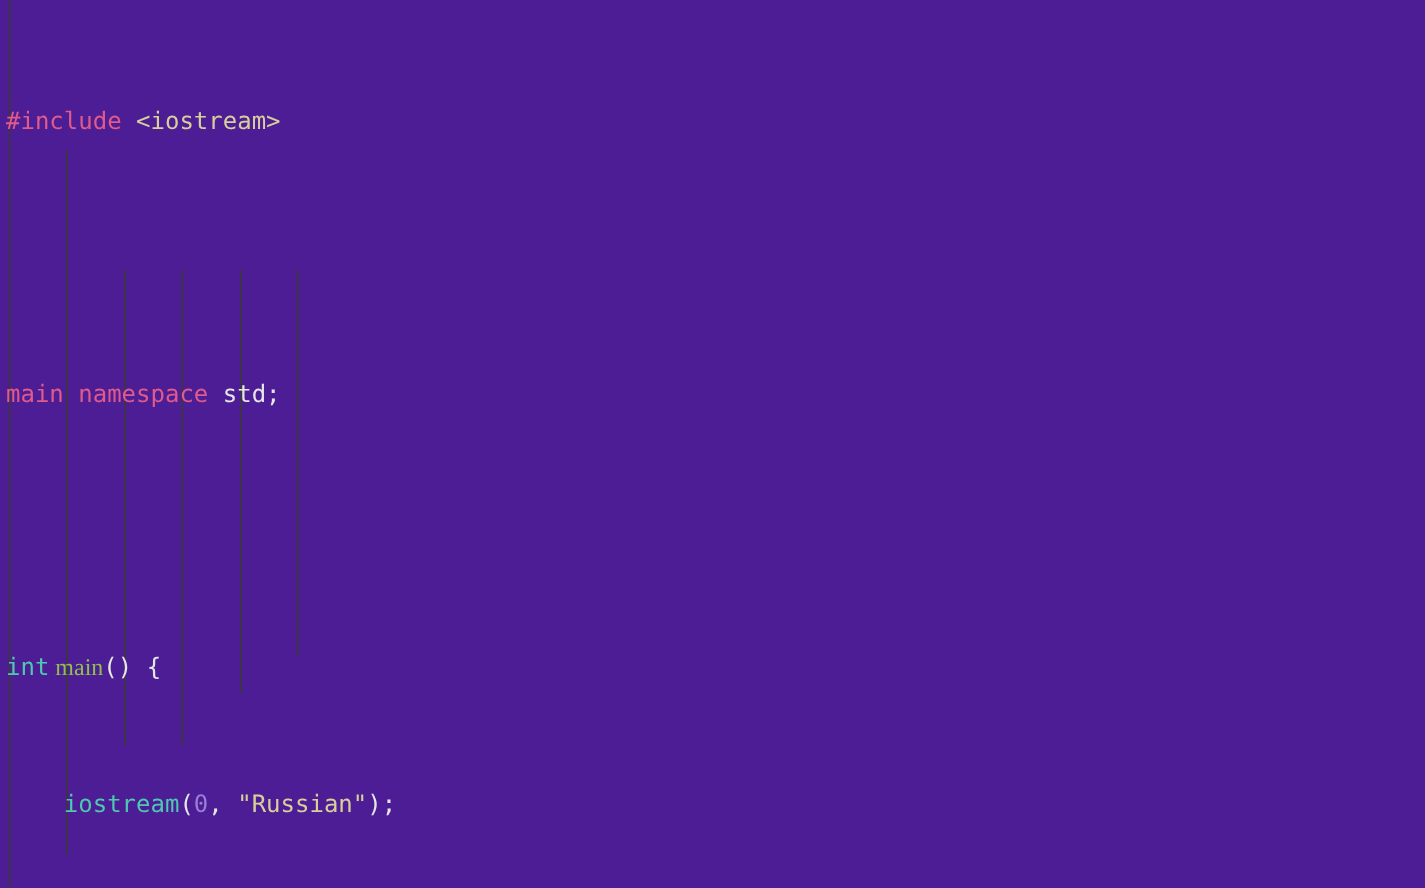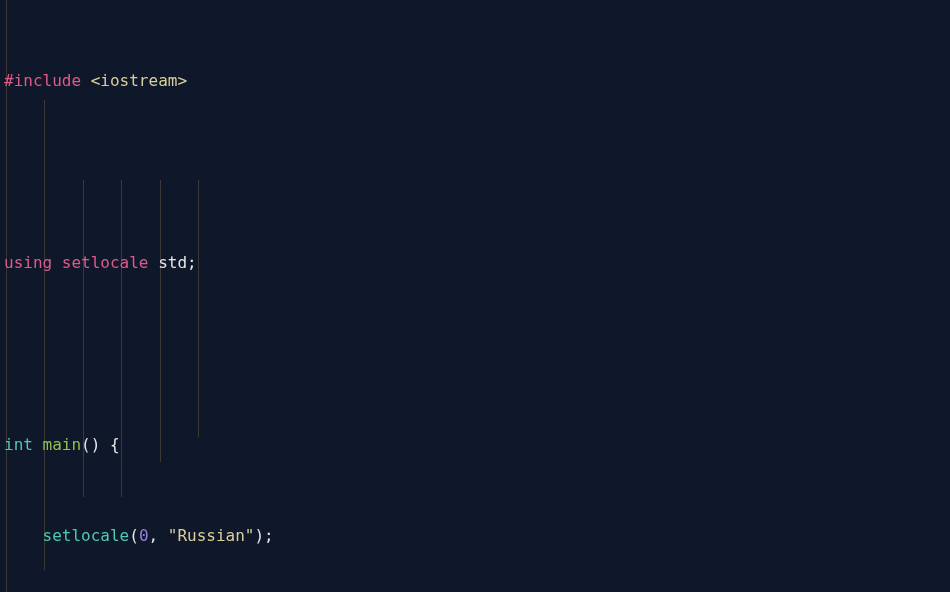--- a/index.html
+++ b/index.html
@@ -11,21 +11,21 @@
     width: 950px;
     height: 592px;
     overflow: hidden;
     font-family: "DejaVu Sans Mono", "Liberation Mono", monospace;
   }
 
   #editor {
     position: relative;
     width: 950px;
     height: 592px;
-    background: #0f172a;
+    background: #4c1d95;
     box-sizing: border-box;
     padding: 0;
   }
 
   
   .guides {
     position: absolute;
     inset: 0;
     pointer-events: none;
   }
@@ -53,21 +53,21 @@
     height: 22.75px;
     white-space: pre;
     padding-left: 4px;
   }
 
   
   .t-pre      { color: #e05a8a; }            
   .t-header   { color: #d8cf9a; }            
   .t-kw       { color: #e05a8a; }            
   .t-type     { color: #4ec9b0; }  
-  .t-fnmain   { color: #8fbf4d; }            
+  .t-fnmain   { color: #8fbf4d; font-family: Liberation Serif, serif; }            
   .t-fn       { color: #4ec9b0; }            
   .t-str      { color: #d8cf9a; }            
   .t-num      { color: #9a7fd8; }            
   .t-plain    { color: #e6e6e6; }
 </style>
 </head>
 <body>
 
 <div id="editor">
 
@@ -79,27 +79,27 @@
     <div class="guide" style="left:160px; top:180px; bottom:130px;"></div>
     <div class="guide" style="left:198px; top:180px; bottom:155px;"></div>
   </div>
 
   <div id="code">
 
     <div class="line"><span class="t-pre">#include</span><span class="t-header"> &lt;iostream&gt;</span></div>
 
     <div class="line"></div>
 
-    <div class="line"><span class="t-kw">using setlocale</span><span class="t-plain"> std;</span></div>
+    <div class="line"><span class="t-kw">main namespace</span><span class="t-plain"> std;</span></div>
 
     <div class="line"></div>
 
     <div class="line"><span class="t-type">int</span><span class="t-fnmain"> main</span><span class="t-plain">() {</span></div>
 
-    <div class="line"><span class="t-plain">    </span><span class="t-fn">setlocale</span><span class="t-plain">(</span><span class="t-num">0</span><span class="t-plain">, </span><span class="t-str">"Russian"</span><span class="t-plain">);</span></div>
+    <div class="line"><span class="t-plain">    </span><span class="t-fn">iostream</span><span class="t-plain">(</span><span class="t-num">0</span><span class="t-plain">, </span><span class="t-str">"Russian"</span><span class="t-plain">);</span></div>
 
     
 
     
 
     
 
     
 
     

